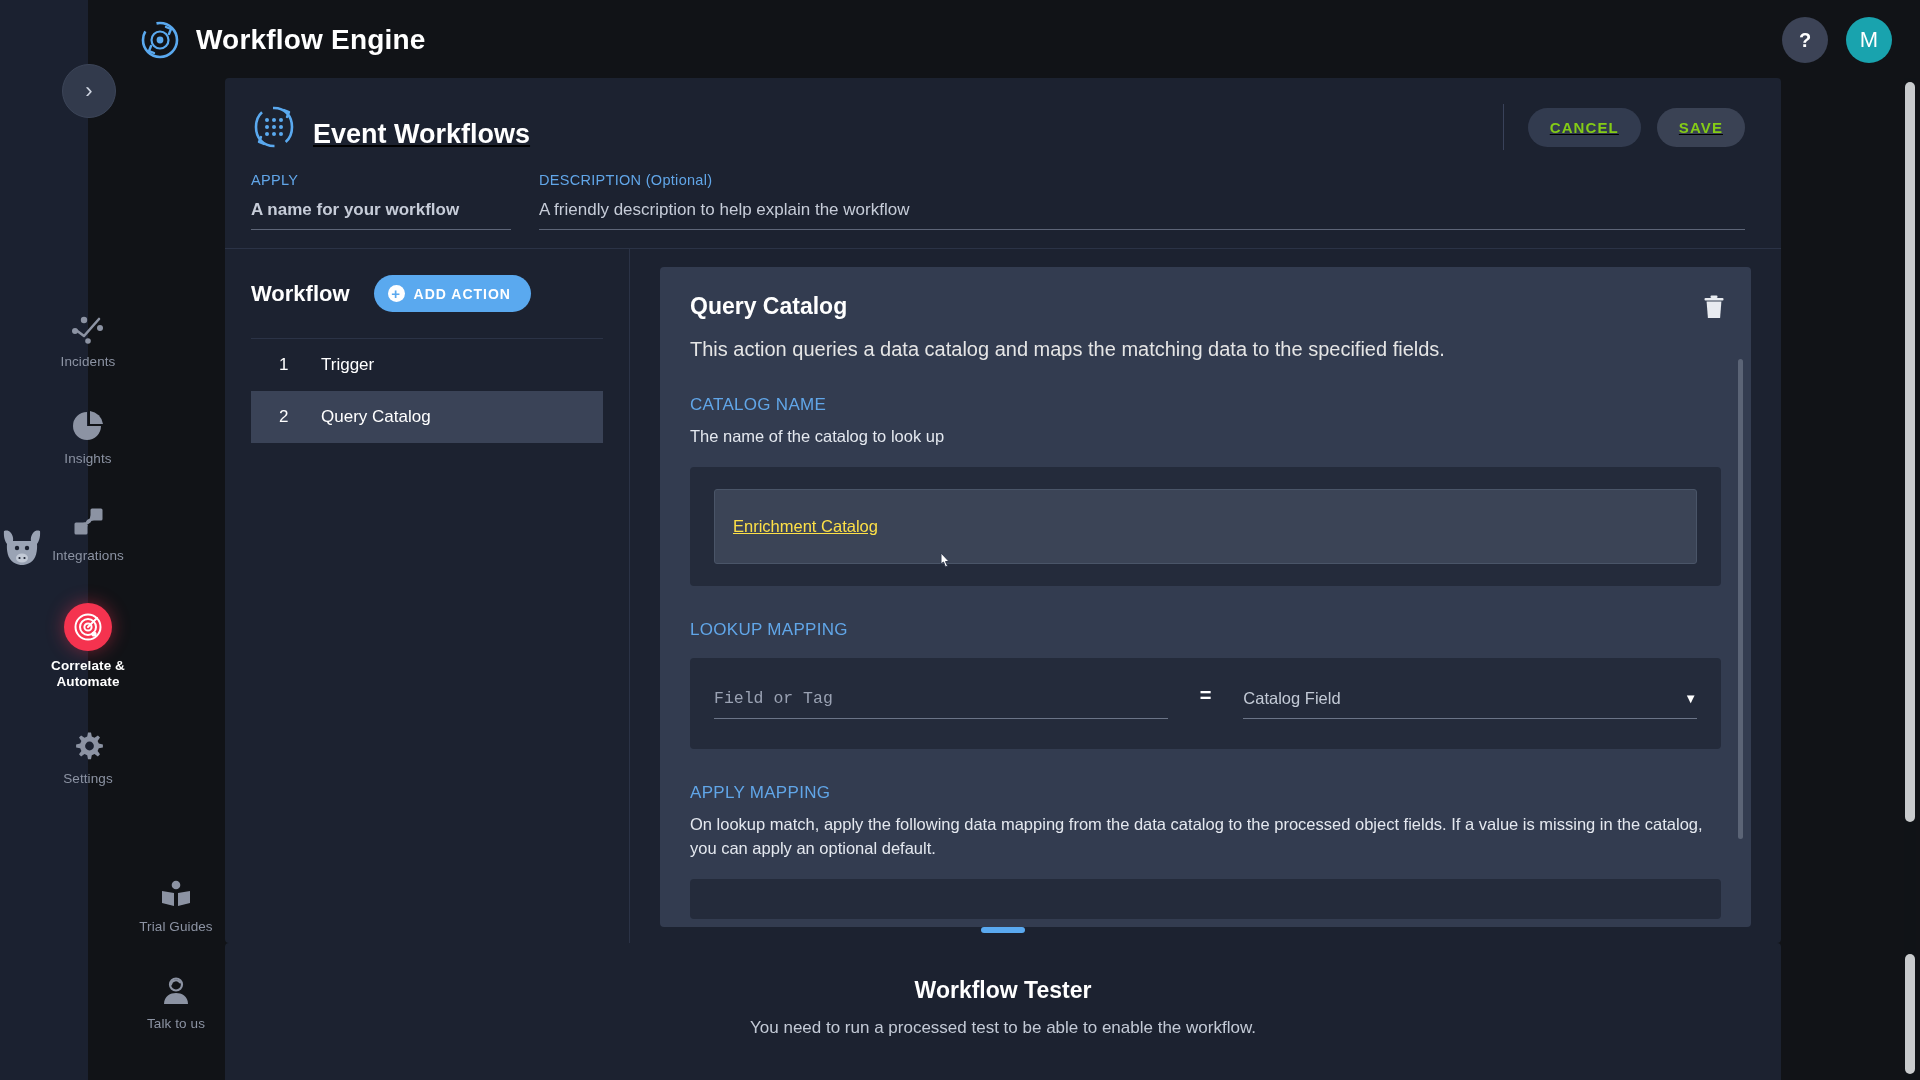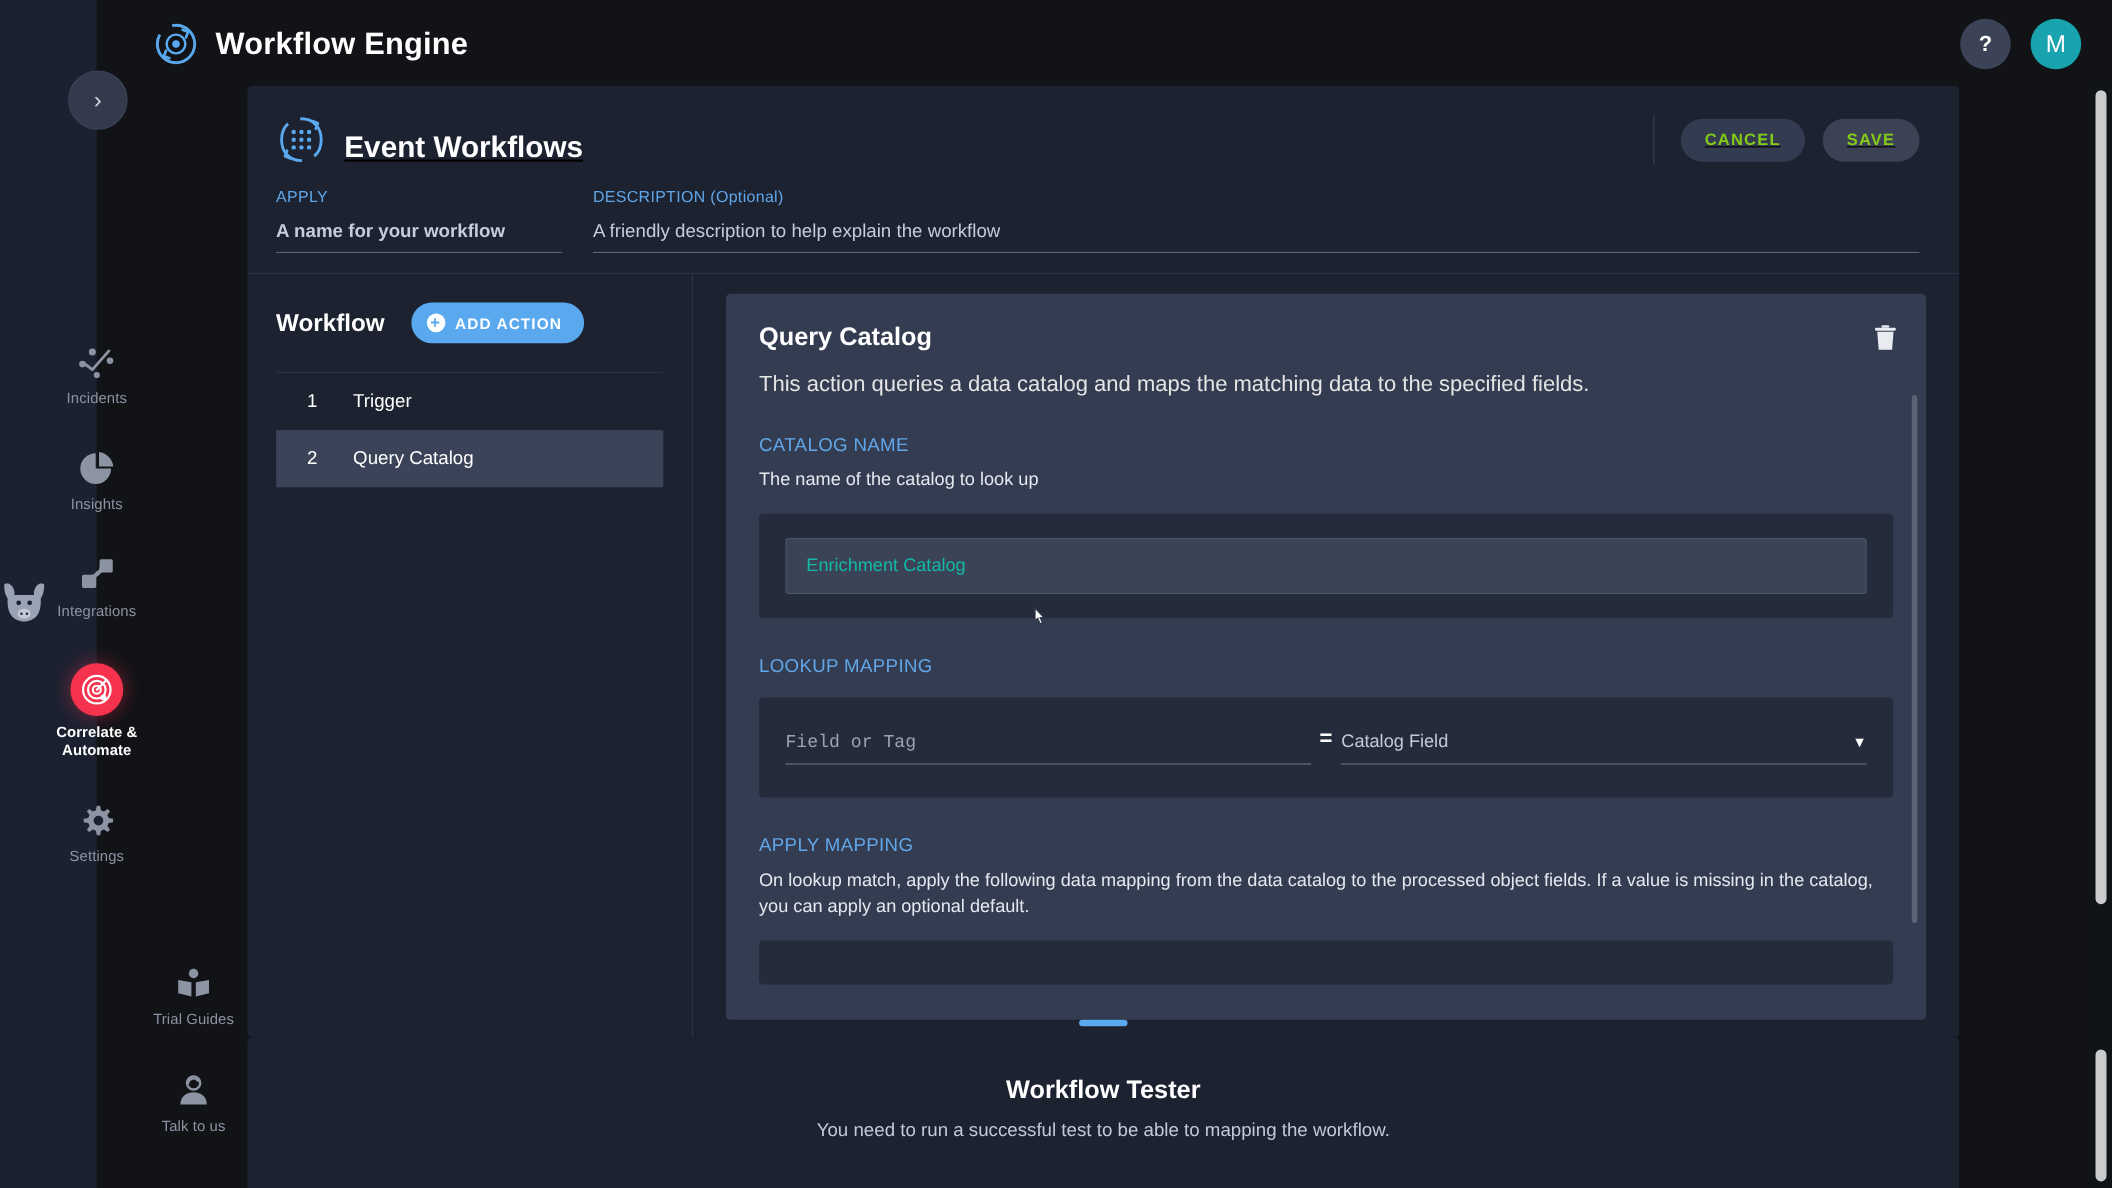--- a/index.html
+++ b/index.html
@@ -141,25 +141,25 @@
   .sect-label { font-size: 17px; color: #61a6e8; letter-spacing: .3px;
     margin-top: 34px; }
   .sect-desc { font-size: 16.5px; color: #e4e8ef; margin-top: 10px; line-height: 1.45; }
 
   .inset {
     background: #242b3b; border-radius: 4px; margin-top: 18px;
     padding: 22px 24px;
   }
   .select-box {
     background: #3b4456; border: 1px solid #4a5568; border-radius: 3px;
-    padding: 15px 18px; font-size: 16.5px; color: #14b8a6; cursor: pointer;
+    padding: 27px 18px; font-size: 16.5px; color: #fde047; cursor: pointer; text-decoration: underline;
   }
   .map-inset {
     background: #242b3b; border-radius: 4px; margin-top: 18px;
-    padding: 26px 24px 30px; display: flex; align-items: flex-end; gap: 8px;
+    padding: 26px 24px 30px; display: flex; align-items: flex-end; gap: 32px;
   }
   .map-field { flex: 1; display: flex; flex-direction: column; position: relative; }
   .map-input {
     background: transparent; border: none; border-bottom: 1px solid #6b7487;
     color: #ffffff; font-size: 16.5px; padding: 4px 0 10px;
     font-family: "Liberation Mono", monospace; outline: none;
   }
   .map-input::placeholder { color: #9aa2b3; }
   .map-select {
     background: transparent; border: none; border-bottom: 1px solid #6b7487;
@@ -446,21 +446,21 @@
 
           <div class="inner-scroll"></div>
         </div>
       </div>
     </div>
   </section>
 
   <section class="sheet">
     <div class="grabber"></div>
     <h2 class="sheet-title">Workflow Tester</h2>
-    <p class="sheet-sub">You need to run a successful test to be able to mapping the workflow.</p>
+    <p class="sheet-sub">You need to run a processed test to be able to enable the workflow.</p>
   </section>
 
   <div class="scroll-track"></div>
   <div class="scroll-thumb"></div>
   <div class="scroll-track2"></div>
   <div class="scroll-thumb2"></div>
 
   <span class="cursor">
     <svg width="18" height="22" viewBox="0 0 18 22">
       <path d="M3 1 L3 12 L5.5 10 L7.5 15 L9.5 14 L7.5 9.5 L11 9.5 Z" fill="#ffffff" stroke="#333c50" stroke-width="1"></path>

